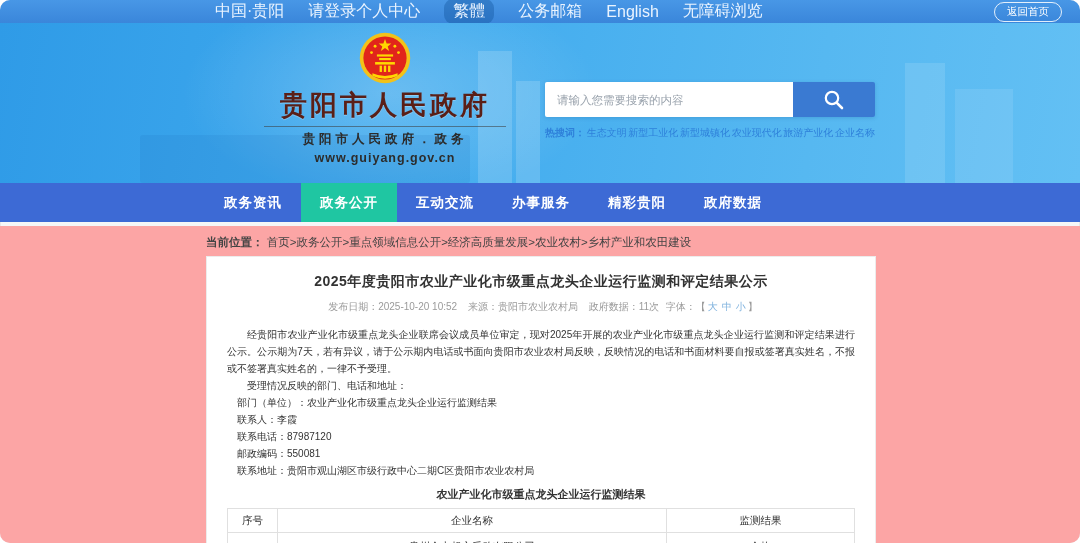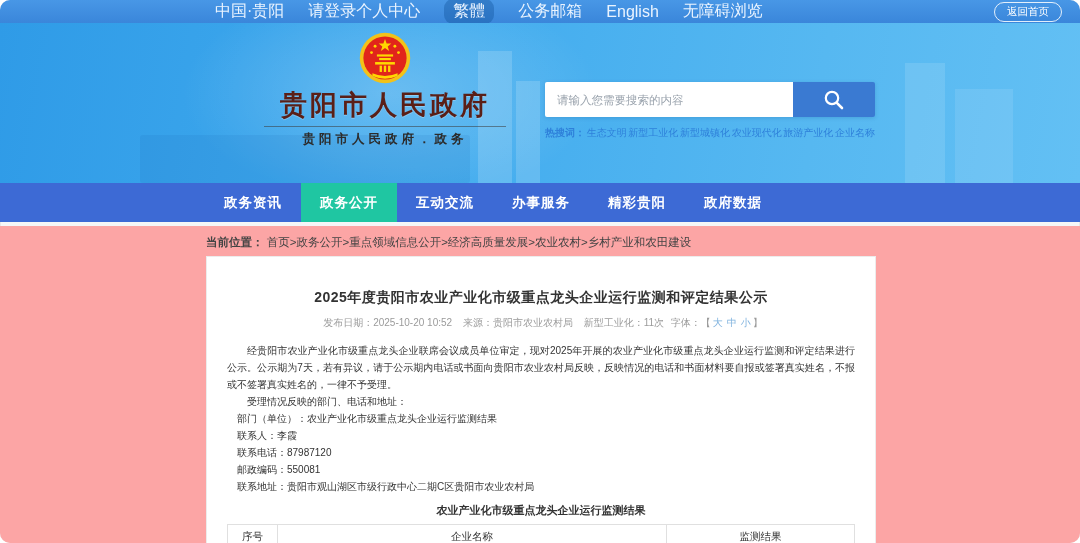--- a/index.html
+++ b/index.html
@@ -49,21 +49,21 @@
     color:#fff; font-size:13.5px; font-weight:bold; cursor:pointer; letter-spacing:1px; }
   .nav-tab.active { background:#1fc6a2; }
 
   
   .content { position:absolute; top:226px; left:0; width:1080px; height:321px; background:#fca5a5; }
   .breadcrumb { position:absolute; top:9px; left:206px; font-size:11.5px; color:#555; }
   .breadcrumb .bc-label { color:#444; font-weight:bold; }
   .breadcrumb .bc-path { color:#444; }
 
   .card { position:absolute; top:30px; left:206px; width:670px; background:#fff; border:1px solid #ececec; padding:12px 20px 20px 20px; }
-  .art-title { text-align:center; font-size:14px; font-weight:bold; color:#333; margin-top:20px; letter-spacing:0.5px; }
+  .art-title { text-align:center; font-size:14px; font-weight:bold; color:#333; margin-top:4px; letter-spacing:0.5px; }
   .art-meta { text-align:center; font-size:10px; color:#9b9b9b; margin-top:9px; }
   .art-meta .meta-part { margin:0 4px; }
   .font-size-opt { color:#7fb2de; cursor:pointer; margin:0 2px; }
 
   .art-body { margin-top:12px; font-size:10px; color:#333; line-height:17px; }
   .para { text-indent:2em; text-align:justify; }
   .line { text-indent:2em; }
   .contact { text-indent:1em; }
 
   .table-caption { text-align:center; font-size:11px; font-weight:bold; color:#333; margin-top:8px; }
@@ -111,20 +111,21 @@
         <rect x="23.5" y="30" width="13" height="2.4" fill="#ffd800"></rect>
         <rect x="19" y="34.5" width="22" height="2.8" fill="#ffd800"></rect>
         <rect x="24" y="38.5" width="2.6" height="7" fill="#ffd800"></rect>
         <rect x="33.4" y="38.5" width="2.6" height="7" fill="#ffd800"></rect>
         <rect x="28.7" y="38.5" width="2.6" height="7" fill="#ffd800"></rect>
         <path d="M16 47 Q30 53 44 47 L44 50 Q30 56 16 50 Z" fill="#ffd800"></path>
       </svg>
       <div class="site-title">贵阳市人民政府</div>
       <div class="site-divider"></div>
       <div class="site-subtitle">贵阳市人民政府．政务</div>
+      <div class="site-url">www.guiyang.gov.cn</div>
     </div>
 
     <div class="search-block">
       <div class="search-bar">
         <input class="search-input" type="text" placeholder="请输入您需要搜索的内容" style="">
         <button class="search-btn">
           <svg width="24" height="24" viewBox="0 0 24 24">
             <circle cx="10" cy="10" r="6.2" fill="none" stroke="#ffffff" stroke-width="2.2"></circle>
             <line x1="14.8" y1="14.8" x2="20" y2="20" stroke="#ffffff" stroke-width="2.6" stroke-linecap="round"></line>
           </svg>
@@ -155,21 +156,21 @@
     <div class="breadcrumb">
       <span class="bc-label">当前位置：</span>
       <span class="bc-path">首页&gt;政务公开&gt;重点领域信息公开&gt;经济高质量发展&gt;农业农村&gt;乡村产业和农田建设</span>
     </div>
 
     <div class="card">
       <div class="art-title">2025年度贵阳市农业产业化市级重点龙头企业运行监测和评定结果公示</div>
       <div class="art-meta">
         <span class="meta-part">发布日期：2025-10-20 10:52</span>
         <span class="meta-part">来源：贵阳市农业农村局</span>
-        <span class="meta-part">新型工业化：11次</span>
+        <span class="meta-part">政府数据：11次</span>
         <span>字体：【</span><span class="font-size-opt">大</span><span class="font-size-opt">中</span><span class="font-size-opt">小</span><span>】</span>
       </div>
 
       <div class="art-body">
         <p class="para">经贵阳市农业产业化市级重点龙头企业联席会议成员单位审定，现对2025年开展的农业产业化市级重点龙头企业运行监测和评定结果进行公示。公示期为7天，若有异议，请于公示期内电话或书面向贵阳市农业农村局反映，反映情况的电话和书面材料要自报或签署真实姓名，不报或不签署真实姓名的，一律不予受理。</p>
         <p class="line">受理情况反映的部门、电话和地址：</p>
         <p class="contact">部门（单位）：农业产业化市级重点龙头企业运行监测结果</p>
         <p class="contact">联系人：李霞</p>
         <p class="contact">联系电话：87987120</p>
         <p class="contact">邮政编码：550081</p>

